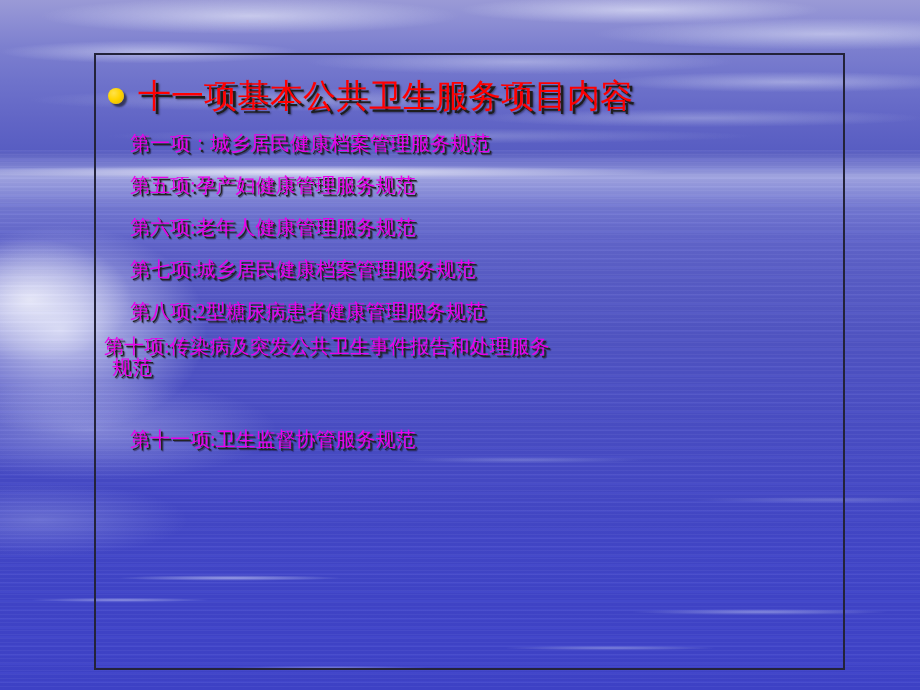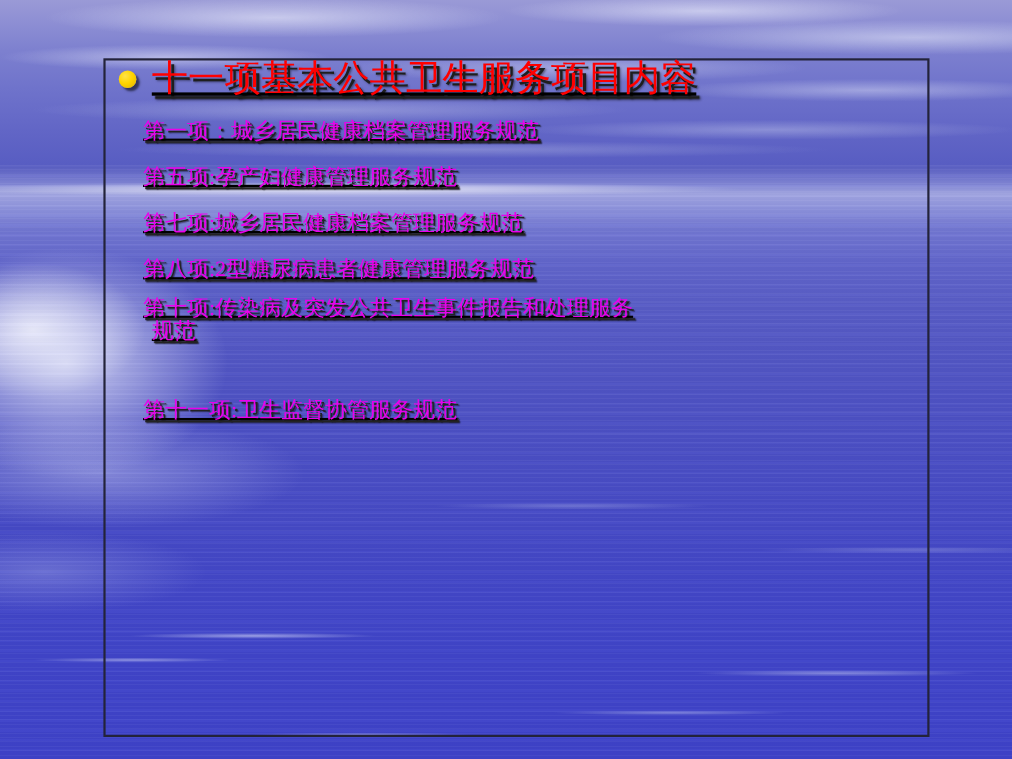--- a/index.html
+++ b/index.html
@@ -96,23 +96,22 @@
     position:absolute;
     left:94px;top:53px;
     width:751px;height:617px;
     border:2px solid #23233a;
     box-sizing:border-box;
   }
 
   
   #body-block{
     position:absolute;
-    left:104px;top:48px;
+    left:104px;top:72px;
     width:740px;
-    text-decoration:underline;
   }
 
   .line{
     position:relative;
     color:#ea00ea;
     font-size:20px;
     line-height:1.0;
     white-space:nowrap;
     text-shadow:2px 2px 0 #232323, 3px 3px 1px rgba(0,0,0,.45);
     letter-spacing:0px;
@@ -137,21 +136,20 @@
     white-space:nowrap;
     text-shadow:3px 3px 0 #1e1e1e, 4px 4px 2px rgba(0,0,0,.45);
   }
 
   .item{
     margin-left:26px;
     height:42px;
     display:flex;align-items:center;
   }
   .item-wrap{
-    margin-left:26px;
     height:76px;
     display:block;
     padding-top:4px;
   }
   .item-wrap .l1,.item-wrap .l2{
     display:block;white-space:nowrap;line-height:1.03;
   }
   .item-wrap .l2{ padding-left:8px; }
   .spacer{height:6px;}
 </style>
@@ -175,20 +173,23 @@
       <span id="title-text">十一项基本公共卫生服务项目内容</span>
     </div>
 
     <div class="line item">
       <span>第一项：城乡居民健康档案管理服务规范</span>
     </div>
     <div class="line item">
       <span>第五项:孕产妇健康管理服务规范</span>
     </div>
     <div class="line item">
+      <span>第六项:老年人健康管理服务规范</span>
+    </div>
+    <div class="line item">
       <span>第七项:城乡居民健康档案管理服务规范</span>
     </div>
     <div class="line item">
       <span>第八项:2型糖尿病患者健康管理服务规范</span>
     </div>
 
     <div class="line item-wrap">
       <span class="l1">第十项:传染病及突发公共卫生事件报告和处理服务</span>
       <span class="l2">规范</span>
     </div>

